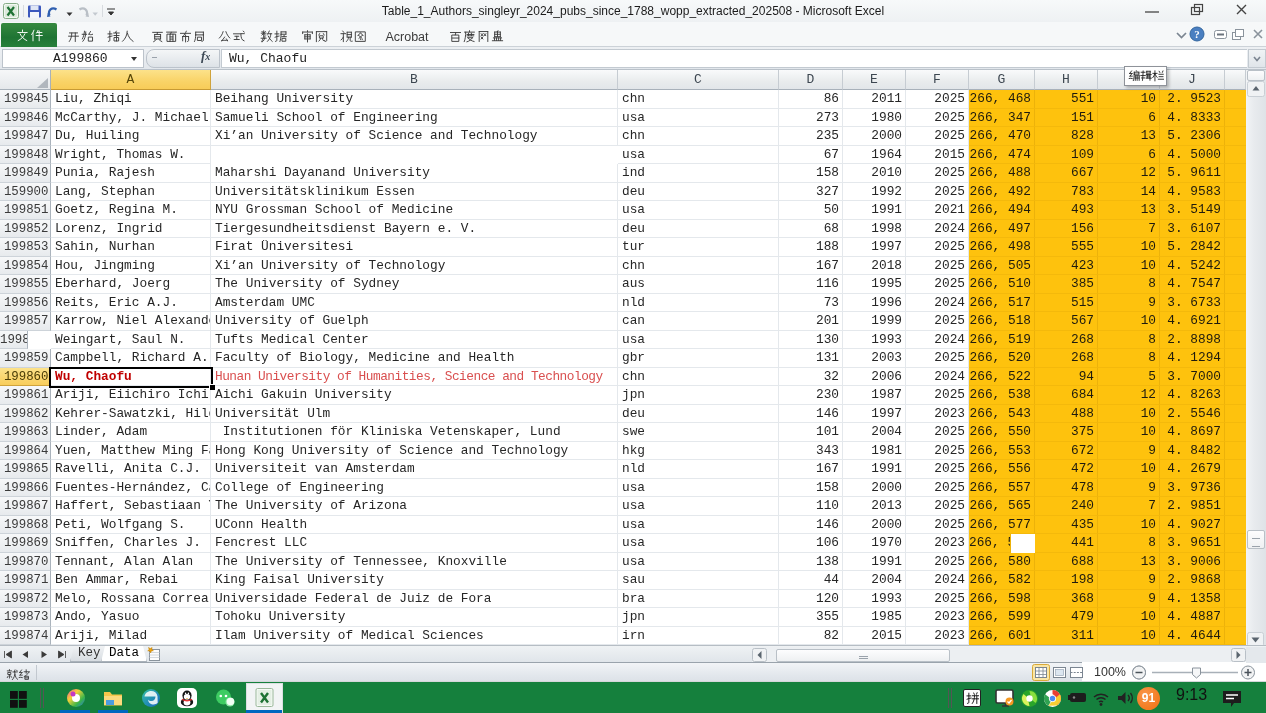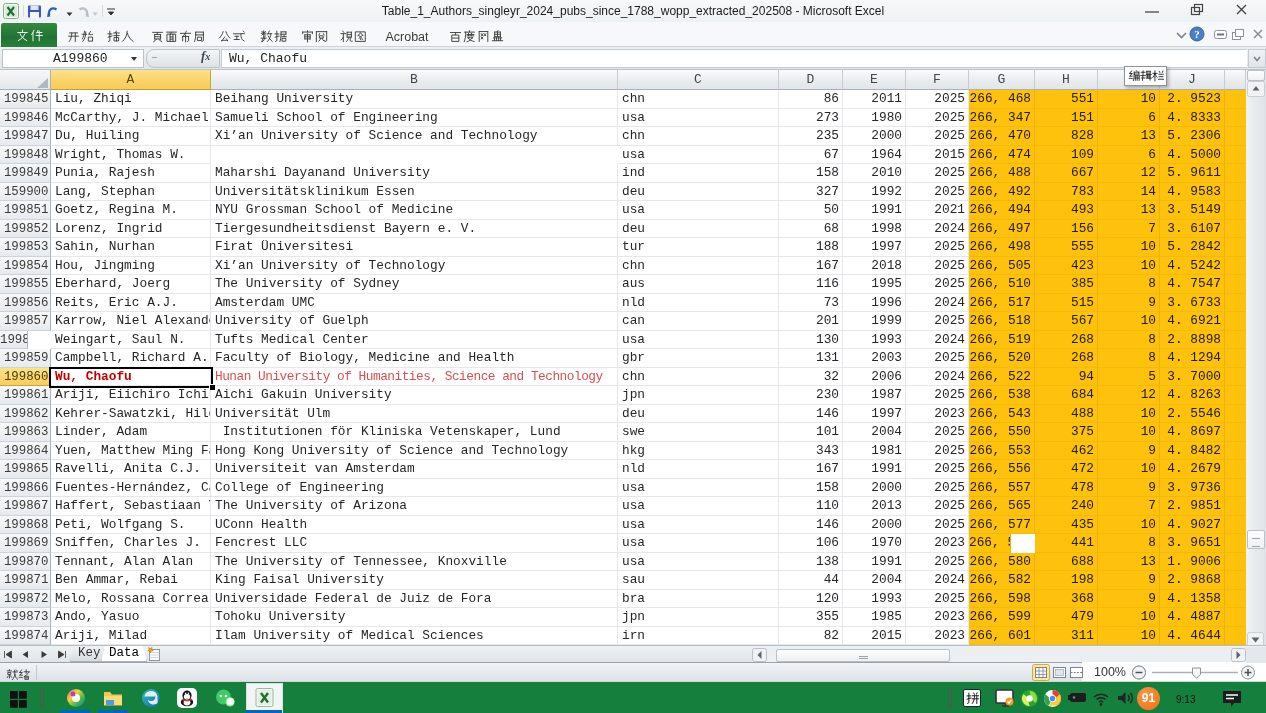--- a/index.html
+++ b/index.html
@@ -568,21 +568,21 @@
 </div>
 <div class="row" style="top:351.5px">
 <div class="c rh" style="left:0;width:51px">199864</div>
 <div class="c tl" style="left:51px;width:160px">Yuen, Matthew Ming Fai</div>
 <div class="c tl" style="left:211px;width:407px">Hong Kong University of Science and Technology</div>
 <div class="c tl" style="left:618px;width:161px">hkg</div>
 <div class="c tr" style="left:779px;width:64px">343</div>
 <div class="c tr" style="left:843px;width:63px">1981</div>
 <div class="c tr" style="left:906px;width:63px">2025</div>
 <div class="c tr org" style="left:969px;width:66px">266, 553</div>
-<div class="c tr org" style="left:1035px;width:63px">462</div>
+<div class="c tr org" style="left:1035px;width:63px">672</div>
 <div class="c tr org" style="left:1098px;width:62px">9</div>
 <div class="c tr org" style="left:1160px;width:65px">4. 8482</div>
 <div class="c org" style="left:1225px;width:21px;border-right:none"></div>
 </div>
 <div class="row" style="top:370.0px">
 <div class="c rh" style="left:0;width:51px">199865</div>
 <div class="c tl" style="left:51px;width:160px">Ravelli, Anita C.J.</div>
 <div class="c tl" style="left:211px;width:407px">Universiteit van Amsterdam</div>
 <div class="c tl" style="left:618px;width:161px">nld</div>
 <div class="c tr" style="left:779px;width:64px">167</div>
@@ -654,21 +654,21 @@
 <div class="c rh" style="left:0;width:51px">199870</div>
 <div class="c tl" style="left:51px;width:160px">Tennant, Alan Alan</div>
 <div class="c tl" style="left:211px;width:407px">The University of Tennessee, Knoxville</div>
 <div class="c tl" style="left:618px;width:161px">usa</div>
 <div class="c tr" style="left:779px;width:64px">138</div>
 <div class="c tr" style="left:843px;width:63px">1991</div>
 <div class="c tr" style="left:906px;width:63px">2025</div>
 <div class="c tr org" style="left:969px;width:66px">266, 580</div>
 <div class="c tr org" style="left:1035px;width:63px">688</div>
 <div class="c tr org" style="left:1098px;width:62px">13</div>
-<div class="c tr org" style="left:1160px;width:65px">1. 9006</div>
+<div class="c tr org" style="left:1160px;width:65px">3. 9006</div>
 <div class="c org" style="left:1225px;width:21px;border-right:none"></div>
 </div>
 <div class="row" style="top:481.0px">
 <div class="c rh" style="left:0;width:51px">199871</div>
 <div class="c tl" style="left:51px;width:160px">Ben Ammar, Rebai</div>
 <div class="c tl" style="left:211px;width:407px">King Faisal University</div>
 <div class="c tl" style="left:618px;width:161px">sau</div>
 <div class="c tr" style="left:779px;width:64px">44</div>
 <div class="c tr" style="left:843px;width:63px">2004</div>
 <div class="c tr" style="left:906px;width:63px">2024</div>
@@ -905,17 +905,17 @@
     </svg>
 <svg class="tray" style="left:1092px;top:7px" width="18" height="18">
 <path d="M2 8 a10 10 0 0 1 14 0 M4.5 10.5 a7 7 0 0 1 9 0 M7 13 a3.6 3.6 0 0 1 4 0" fill="none" stroke="#222" stroke-width="1.5"></path>
 <circle cx="9" cy="15.5" r="1.4" fill="#222"></circle>
     </svg>
 <svg class="tray" style="left:1116px;top:7px" width="20" height="18">
 <path d="M2 7 h3.5 l4 -4 v12 l-4 -4 h-3.5 z" fill="#222"></path>
 <path d="M12 6 a4.5 4.5 0 0 1 0 6 M14.5 4 a8 8 0 0 1 0 10" fill="none" stroke="#222" stroke-width="1.4"></path>
     </svg>
 <div class="abs" style="left:1137px;top:5px;width:23px;height:23px;border-radius:50%;background:radial-gradient(circle at 35% 30%,#fa9547,#ef7011);color:#fff;font:bold 12px/23px 'Liberation Sans',sans-serif;text-align:center">91</div>
-<div class="tray" style="left:1176px;top:12px;font-size:10px">9:13</div>
+<div class="tray" style="left:1176px;top:4px;font-size:16px">9:13</div>
 <svg class="tray" style="left:1222px;top:7px" width="20" height="19">
 <path d="M1 2 h18 v12 h-7 l-3 4 v-4 h-8 z" fill="#1d1d1d"></path>
 <path d="M4 6 h12 M4 9.5 h8" stroke="#fff" stroke-width="1.3"></path>
     </svg>
 </div>
 </body></html>

